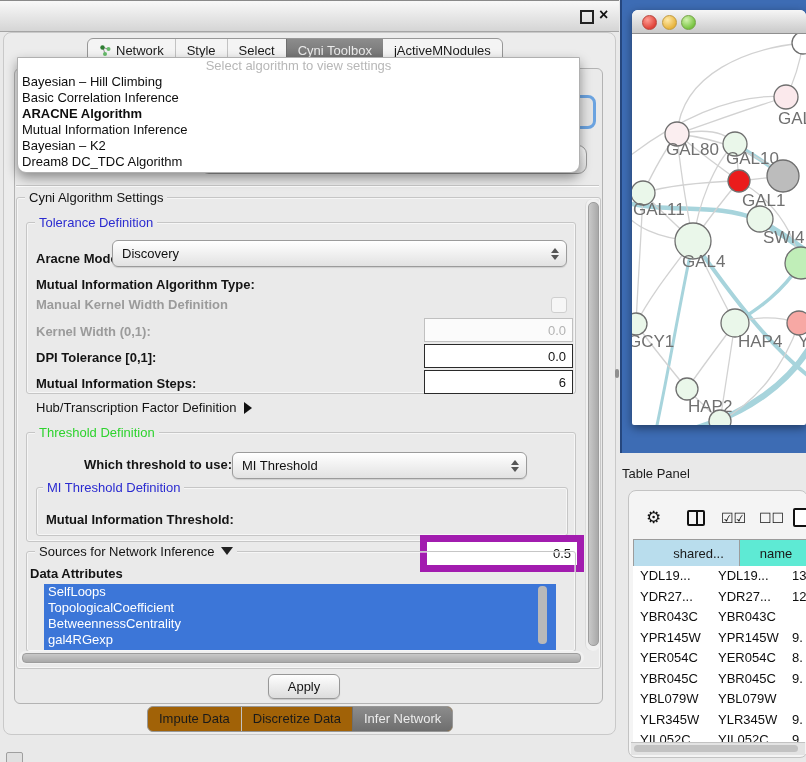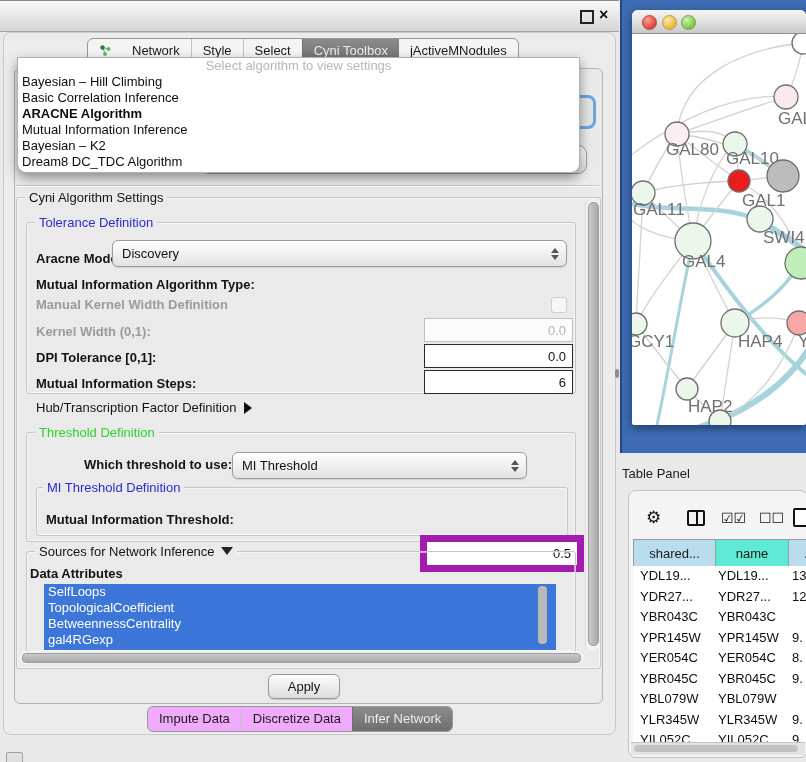--- a/index.html
+++ b/index.html
@@ -14,21 +14,21 @@
   .float-box{position:absolute;left:580px;top:9px;width:10px;height:10px;border:2px solid #222;}
   .close-x{position:absolute;left:599px;top:5px;font-size:16px;font-weight:bold;color:#111;}
 
   
   .wrap{left:3px;top:32px;width:611px;height:701px;border:1px solid #c9c9c9;border-radius:8px;background:#ececec;}
   .inner{left:14px;top:68px;width:587px;height:634px;border:1px solid #b3b3b3;border-radius:6px;background:#eaeaea;}
 
   
   .tabs{left:87px;top:38px;height:23px;display:flex;border:1px solid #979797;border-radius:6px;
     background:#f4f4f4;overflow:hidden;box-shadow:0 1px 0 rgba(255,255,255,.7);}
-  .seg{padding:0 11px;line-height:23px;color:#1a1a1a;border-left:1px solid #c2c2c2;display:flex;align-items:center;gap:20px;}
+  .seg{padding:0 11px;line-height:23px;color:#1a1a1a;border-left:1px solid #c2c2c2;display:flex;align-items:center;gap:4px;}
   .seg:first-child{border-left:none;}
   .seg.sel{background:linear-gradient(#8c8c8c,#6e6e6e);color:#ececec;border-left:1px solid #6e6e6e;}
   .seg.sel + .seg{border-left:none;}
 
   
   .popup{left:17px;top:57px;width:561px;height:114px;background:#fff;border:1px solid #b0b0b0;
     border-radius:0 0 9px 9px;box-shadow:0 5px 12px rgba(0,0,0,.40);z-index:30;overflow:hidden;}
   .popup .ph{height:16px;line-height:16px;text-align:center;color:#b7b7b7;}
   .popup .it{height:16px;line-height:16px;padding-left:4px;color:#0d0d0d;}
   .popup .it.bold{font-weight:bold;}
@@ -76,21 +76,21 @@
   .vsb{left:585px;top:199px;width:14px;height:452px;background:#f1f1f1;border-left:1px solid #dcdcdc;border-radius:7px;}
   .vsb .th{position:absolute;left:2px;top:3px;width:9px;height:442px;border-radius:5px;background:linear-gradient(90deg,#c9c9c9,#a9a9a9);border:1px solid #9d9d9d;}
   .hsb{left:19px;top:651px;width:565px;height:13px;background:#f1f1f1;border-radius:7px;}
   .hsb .th{position:absolute;left:3px;top:2px;width:557px;height:8px;border-radius:4px;background:linear-gradient(#c9c9c9,#a9a9a9);border:1px solid #9d9d9d;}
 
   
   .btn{position:absolute;height:23px;border:1px solid #979797;border-radius:6px;
     background:linear-gradient(#fefefe,#dcdcdc);display:flex;align-items:center;justify-content:center;
     box-shadow:0 1px 1px rgba(0,0,0,.15);}
 
-  .bottom-tabs{left:147px;top:706px;height:24px;display:flex;border:1px solid #979797;border-radius:6px;background:#f0abfc;overflow:hidden;}
+  .bottom-tabs{left:147px;top:706px;height:24px;display:flex;border:1px solid #979797;border-radius:6px;background:#a16207;overflow:hidden;}
   .bottom-tabs .seg{line-height:24px;}
 
   .mini-icon{left:6px;top:752px;width:15px;height:15px;border:1px solid #9f9f9f;background:#e0e0e0;border-radius:2px;}
   .divider-dot{left:615px;top:369px;width:4px;height:9px;background:#8f8f8f;border-radius:2px;}
 
   
   .netpanel{left:620px;top:0;width:186px;height:453px;background:#3d6cb4;border-left:2px solid #26477e;}
   .netwin{left:632px;top:10px;width:174px;height:415px;background:#fff;border-radius:6px 6px 2px 2px;
     box-shadow:0 3px 10px rgba(0,0,0,.45);}
   .netbar{position:absolute;left:0;top:0;width:100%;height:23px;border-radius:6px 6px 0 0;
@@ -103,21 +103,21 @@
 
   
   .tp-title{left:622px;top:466px;color:#1c1c1c;}
   .tpanel{left:628px;top:490px;width:178px;height:266px;border:1px solid #c3c3c3;border-radius:8px;background:#f4f4f4;overflow:hidden;}
   .ticon{position:absolute;top:17px;color:#111;font-size:17px;line-height:20px;}
   .col-icon{position:absolute;top:19px;width:14px;height:12px;border:2px solid #111;border-radius:2px;}
   .col-icon i{position:absolute;left:50%;top:0;width:0;height:12px;border-left:2px solid #111;}
   .page-icon{position:absolute;top:17px;width:12px;height:15px;border:2px solid #111;border-radius:2px;background:#fff;}
   .thead{position:absolute;left:4px;top:48px;display:flex;height:26px;border:1px solid #9c9c9c;border-bottom:1px solid #9c9c9c;}
   .th{display:flex;align-items:center;justify-content:center;border-right:1px solid #9c9c9c;color:#1a1a1a;}
-  .th.c1{width:81px;background:#b9dded;}
+  .th.c1{width:81px;background:#b9dded;padding-left:24px;}
   .th.c2{width:72px;background:#5eead4;}
   .th.c3{width:90px;background:#b9dded;justify-content:flex-start;padding-left:16px;}
   .tbody{position:absolute;left:4px;top:75px;width:300px;height:176px;overflow:hidden;background:#fff;}
   .trow{display:flex;height:20.5px;line-height:20.5px;color:#0e0e0e;}
   .td{overflow:hidden;white-space:nowrap;}
   .td.c1{width:75px;padding-left:7px;}
   .td.c2{width:70px;padding-left:3px;}
   .td.c3{width:60px;padding-left:4px;}
   .thsb{position:absolute;left:2px;top:251px;width:174px;height:12px;background:#e3e3e3;border-top:1px solid #c2c2c2;}
   .thsb .th2{position:absolute;left:3px;top:2px;width:164px;height:7px;border-radius:4px;background:#c2c2c2;}

